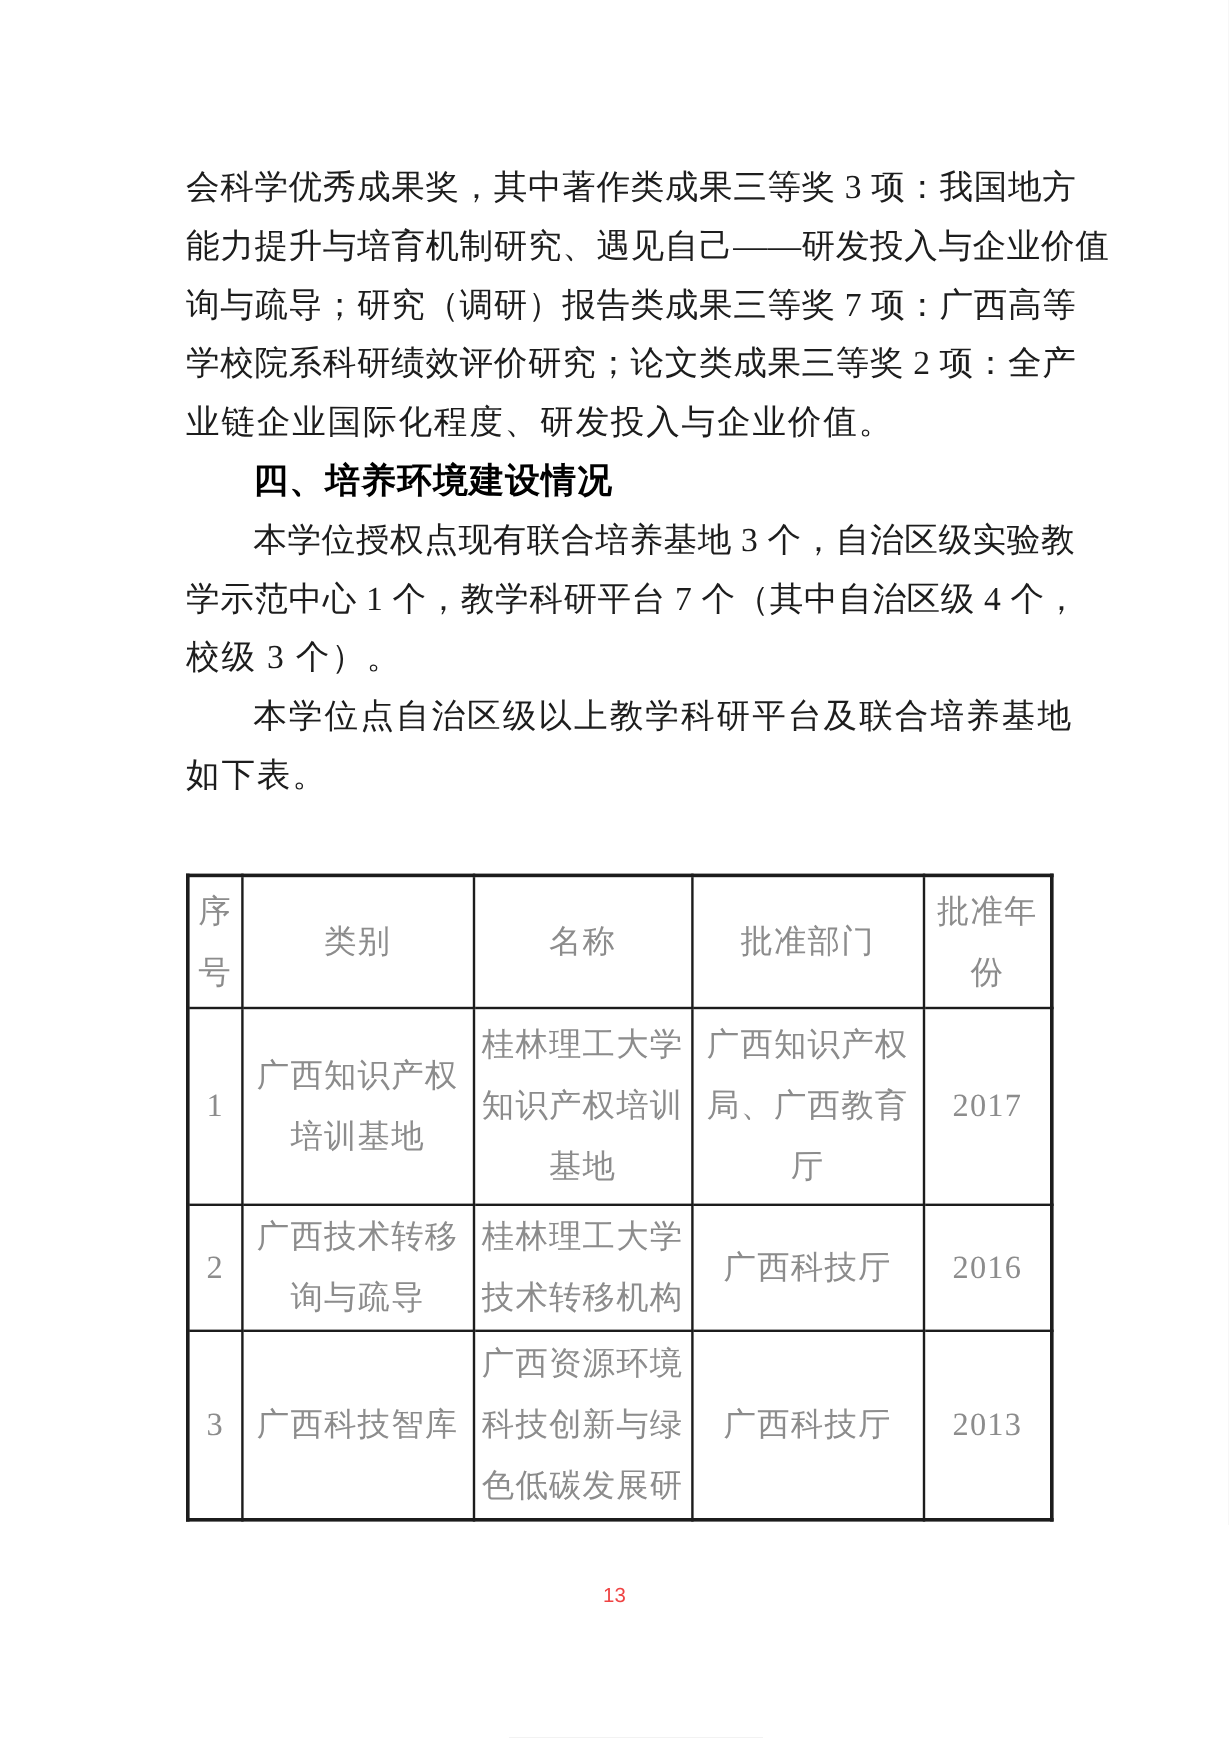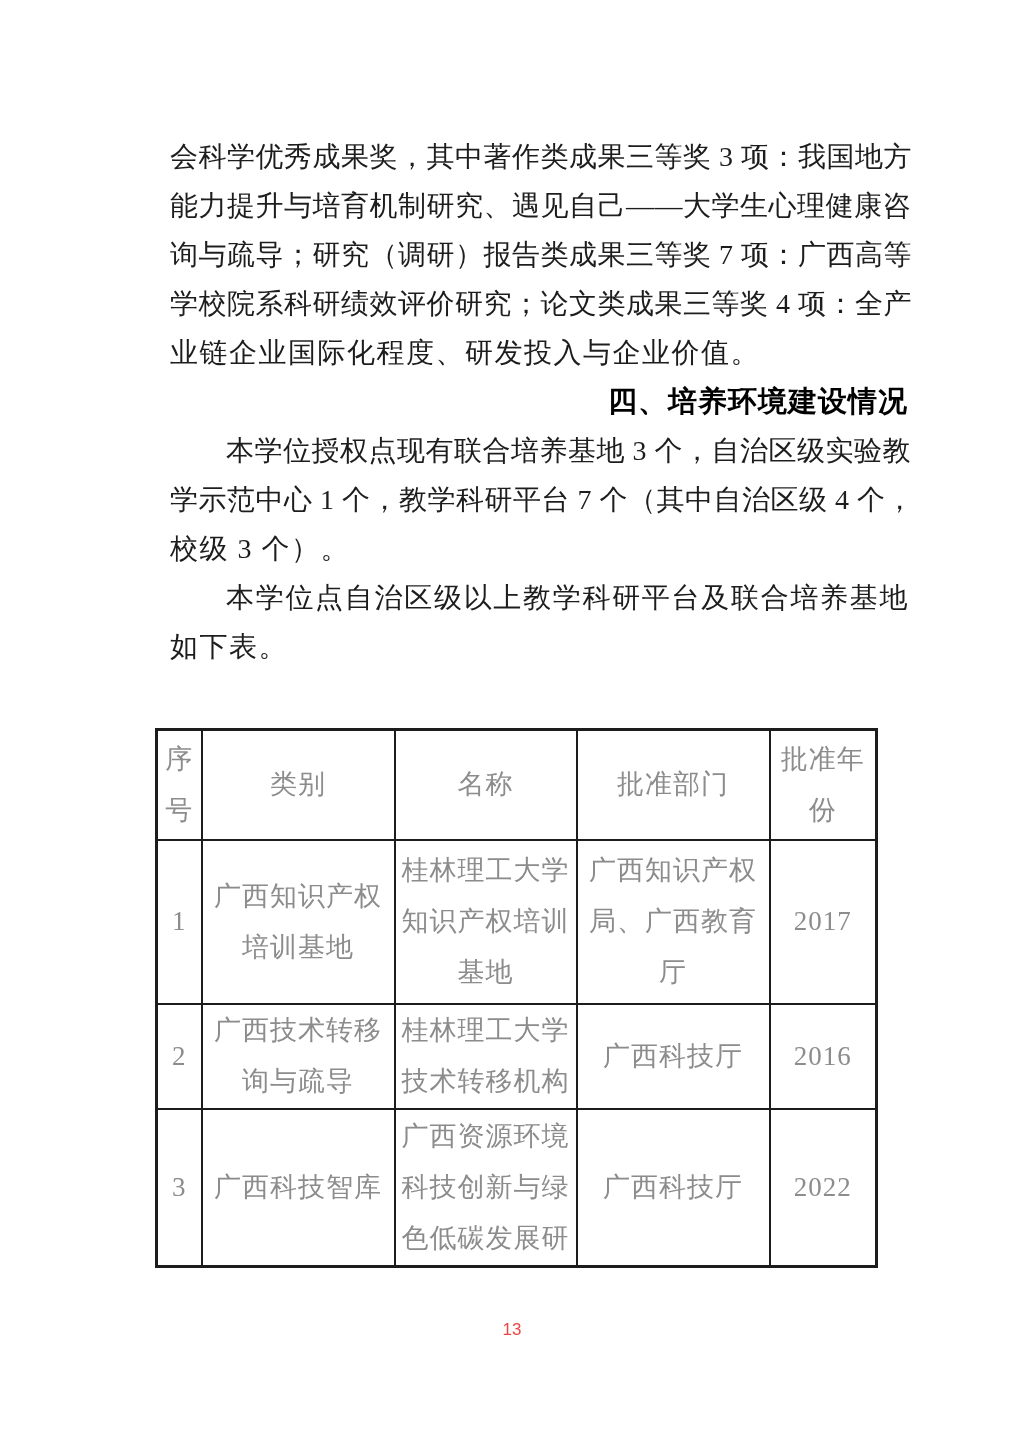--- a/index.html
+++ b/index.html
@@ -8,21 +8,21 @@
     position: relative;
     width: 1024px;
     height: 1448px;
     background: #ffffff;
     margin: 0 auto;
     overflow: hidden;
     font-family: "Liberation Serif", "DejaVu Serif", serif;
   }
   .textblock {
     position: absolute;
-    left: 170px;
+    left: 155px;
     top: 132px;
     width: 738px;
     color: #1d1d1d;
   }
   .bodyline {
     font-size: 28px;
     line-height: 49px;
     height: 49px;
     letter-spacing: 0.5px;
     text-align: justify;
@@ -38,21 +38,21 @@
   .bodyline.indent { text-indent: 56px; }
   .heading-line {
     font-family: "Liberation Sans", "DejaVu Sans", sans-serif;
     font-weight: 700;
     color: #000000;
     font-size: 29px;
     line-height: 49px;
     height: 49px;
     text-indent: 56px;
     letter-spacing: 1px;
-    text-align: right;
+    text-align: left;
   }
   table.platforms {
     position: absolute;
     left: 155px;
     top: 728px;
     width: 720px;
     border-collapse: collapse;
     table-layout: fixed;
     border: 3px solid #1c1c1c;
   }
@@ -85,23 +85,23 @@
   }
 </style>
 </head>
 <body>
 
 <div class="sheet">
 
   <div class="textblock">
     <div>
         <div class="bodyline">会科学优秀成果奖，其中著作类成果三等奖 3 项：我国地方</div>
-        <div class="bodyline">能力提升与培育机制研究、遇见自己——大学生心理健康咨</div>
+        <div class="bodyline">能力提升与培育机制研究、遇见自己——研发投入与企业价值</div>
         <div class="bodyline">询与疏导；研究（调研）报告类成果三等奖 7 项：广西高等</div>
-        <div class="bodyline">学校院系科研绩效评价研究；论文类成果三等奖 4 项：全产</div>
+        <div class="bodyline">学校院系科研绩效评价研究；论文类成果三等奖 2 项：全产</div>
         <div class="bodyline plast">业链企业国际化程度、研发投入与企业价值。</div>
       </div>
 
     <div class="heading-line">四、培养环境建设情况</div>
 
     <div>
         <div class="bodyline indent">本学位授权点现有联合培养基地 3 个，自治区级实验教</div>
         <div class="bodyline">学示范中心 1 个，教学科研平台 7 个（其中自治区级 4 个，</div>
         <div class="bodyline plast">校级 3 个）。</div>
       </div>
@@ -153,20 +153,20 @@
           <td>广西科技厅</td>
           <td>2016</td>
         </tr>
         <tr>
           <td>3</td>
           <td>广西科技智库</td>
           <td>广西资源环境
 科技创新与绿
 色低碳发展研</td>
           <td>广西科技厅</td>
-          <td>2022</td>
+          <td>2013</td>
         </tr>
       </tbody>
   </table>
 
   <div class="pagenum">13</div>
 
 </div>
 
 </body></html>

